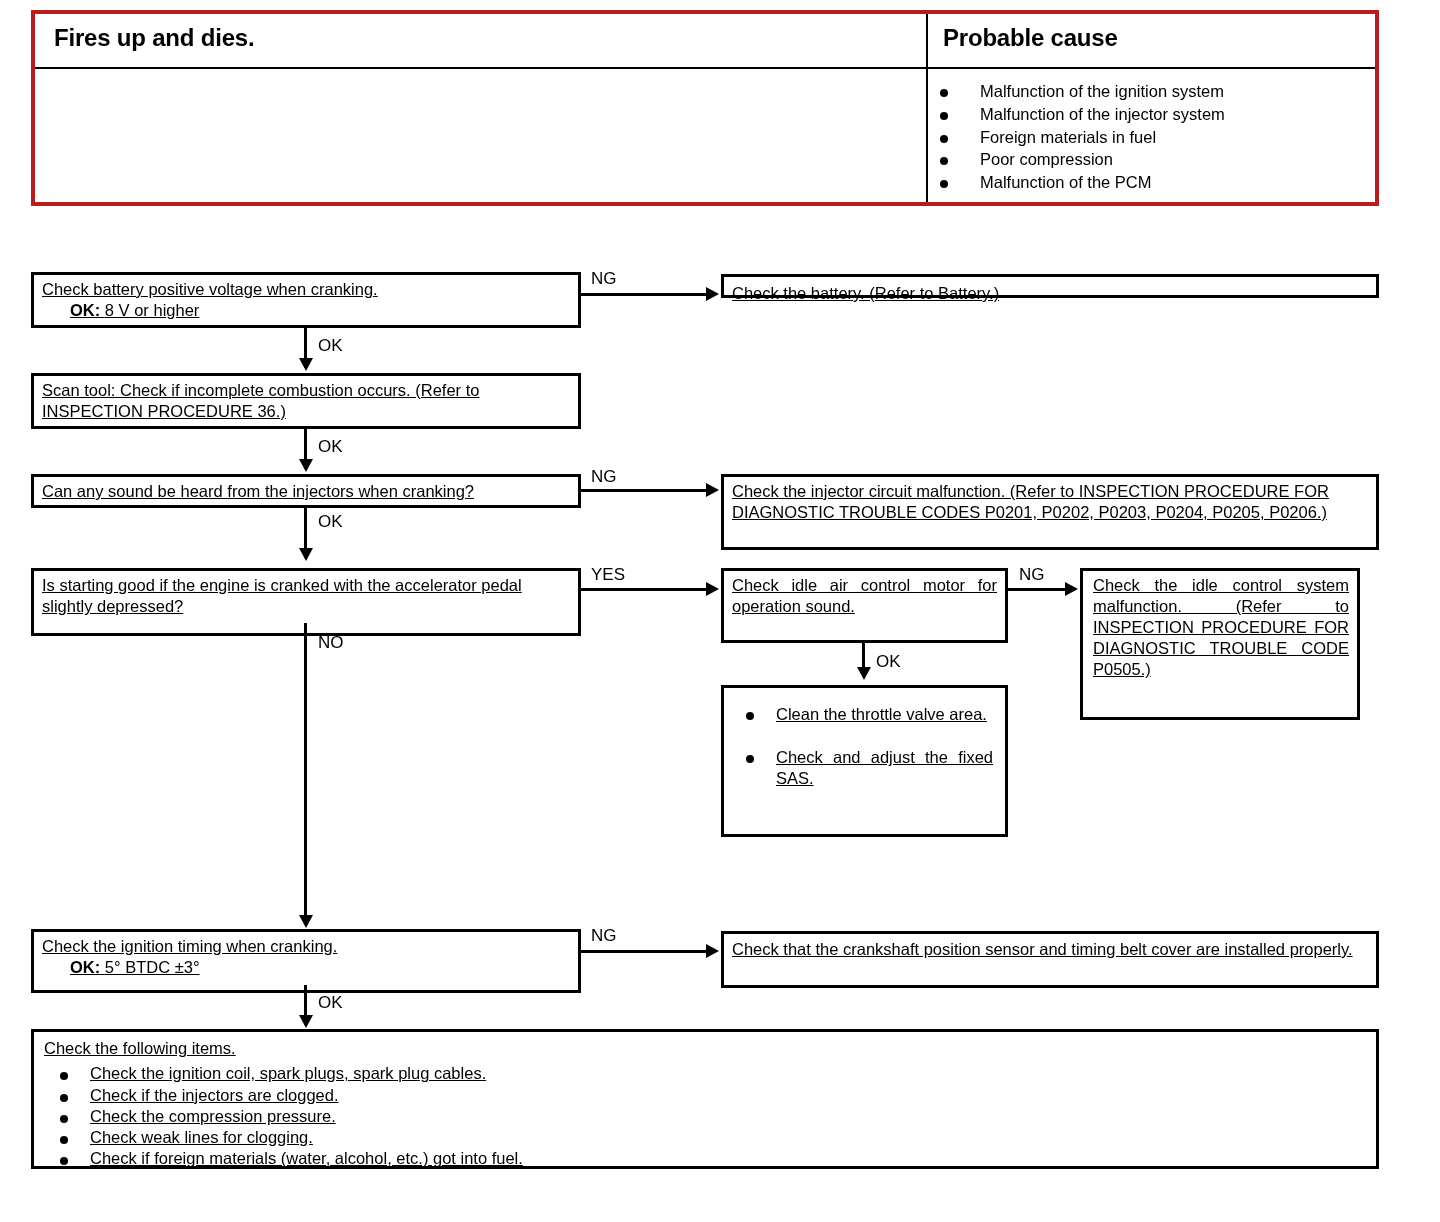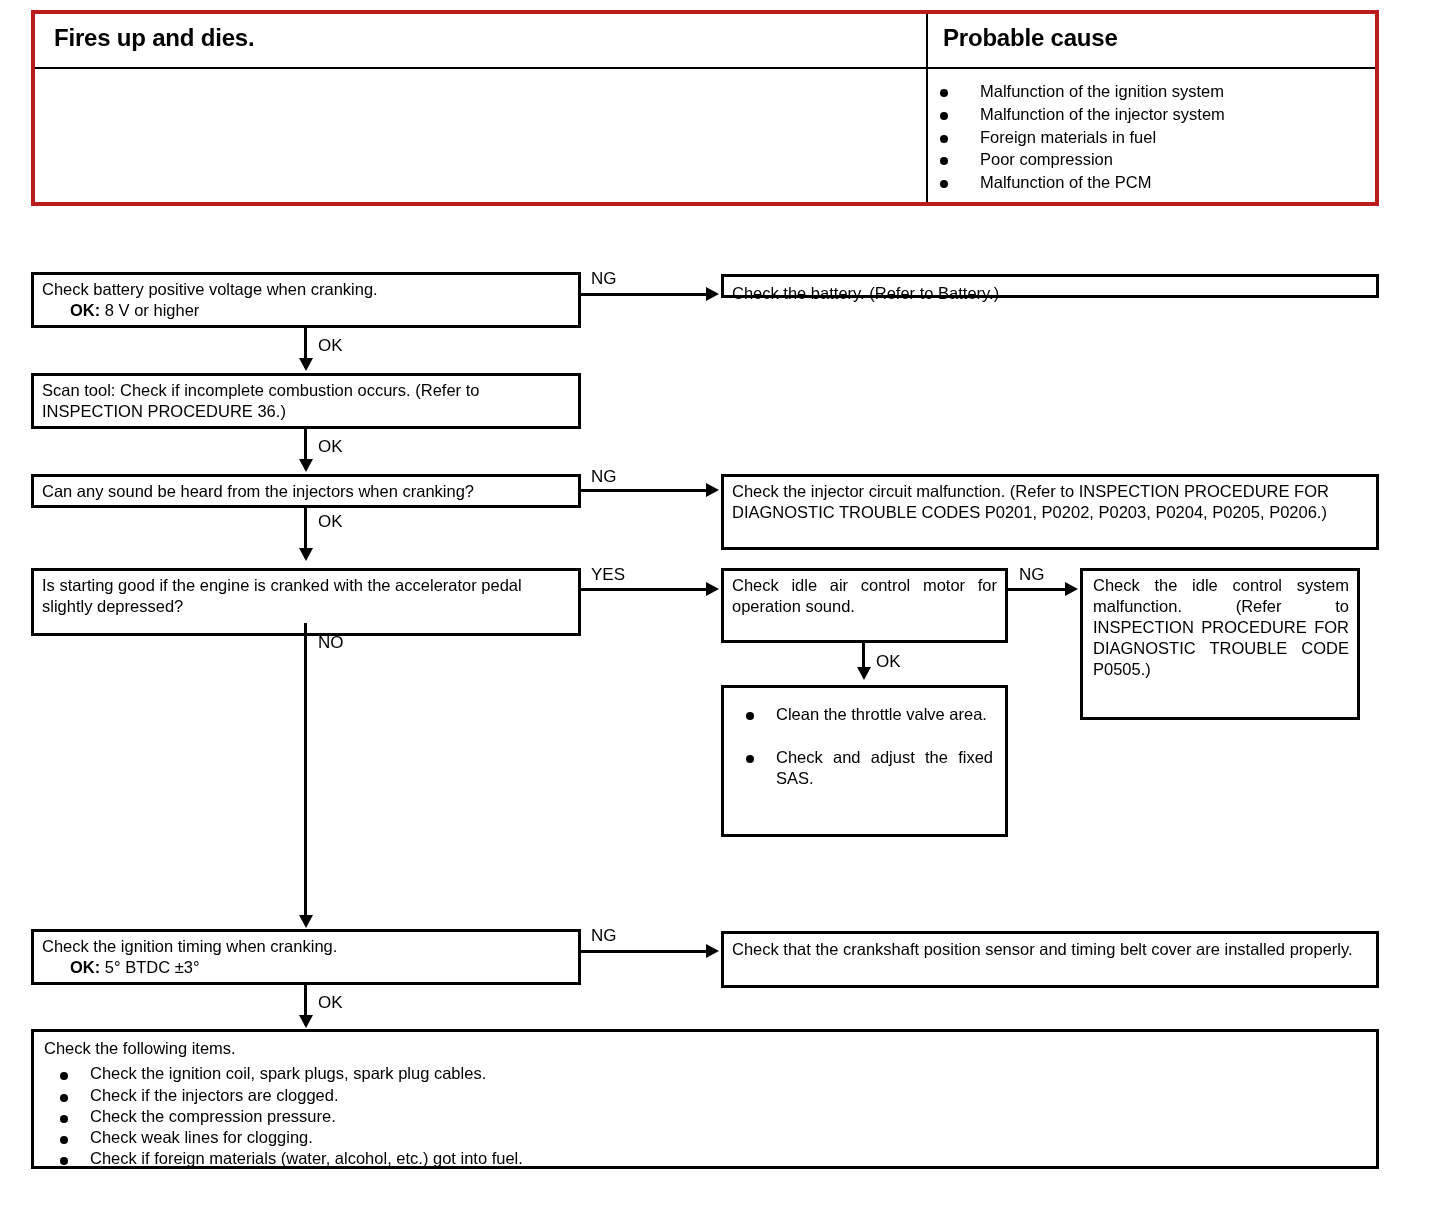--- a/index.html
+++ b/index.html
@@ -20,20 +20,21 @@
   .box {
     position: absolute;
     border: 3px solid #000;
     background: #fff;
     box-sizing: border-box;
   }
   .box-text {
     font-size: 16.5px;
     line-height: 1.28;
     padding: 5px 8px 4px 8px;
+    text-decoration: underline;
   }
 
   
   #summary-table {
     position: absolute;
     left: 31px;
     top: 10px;
     width: 1348px;
     height: 196px;
     border: 4px solid #b91c1c;
@@ -268,21 +269,21 @@
       <li class="justified-loose">Clean the throttle valve area.</li>
       <li class="justified-loose">Check and adjust the fixed SAS.</li>
     </ul>
   </div>
 </div>
 
 <div class="vline" style="left:304px; top:623px; height:300px;"></div>
 <div class="arrow-d" style="left:299px; top:915px;"></div>
 <div class="lbl" style="left:318px; top:634px;">NO</div>
 
-<div class="box" style="left:31px; top:929px; width:550px; height:56px;">
+<div class="box" style="left:31px; top:929px; width:550px; height:64px;">
   <div class="box-text" style="padding-top:4px;">
     <span>Check the ignition timing when cranking.</span><br>
     <span class="indent1"></span><span class="bold-ok">OK:</span>
     <span>5° BTDC ±3°</span>
   </div>
 </div>
 
 <div class="hline" style="left:581px; top:950px; width:128px;"></div>
 <div class="arrow-r" style="left:706px; top:944px;"></div>
 <div class="lbl" style="left:591px; top:927px;">NG</div>

